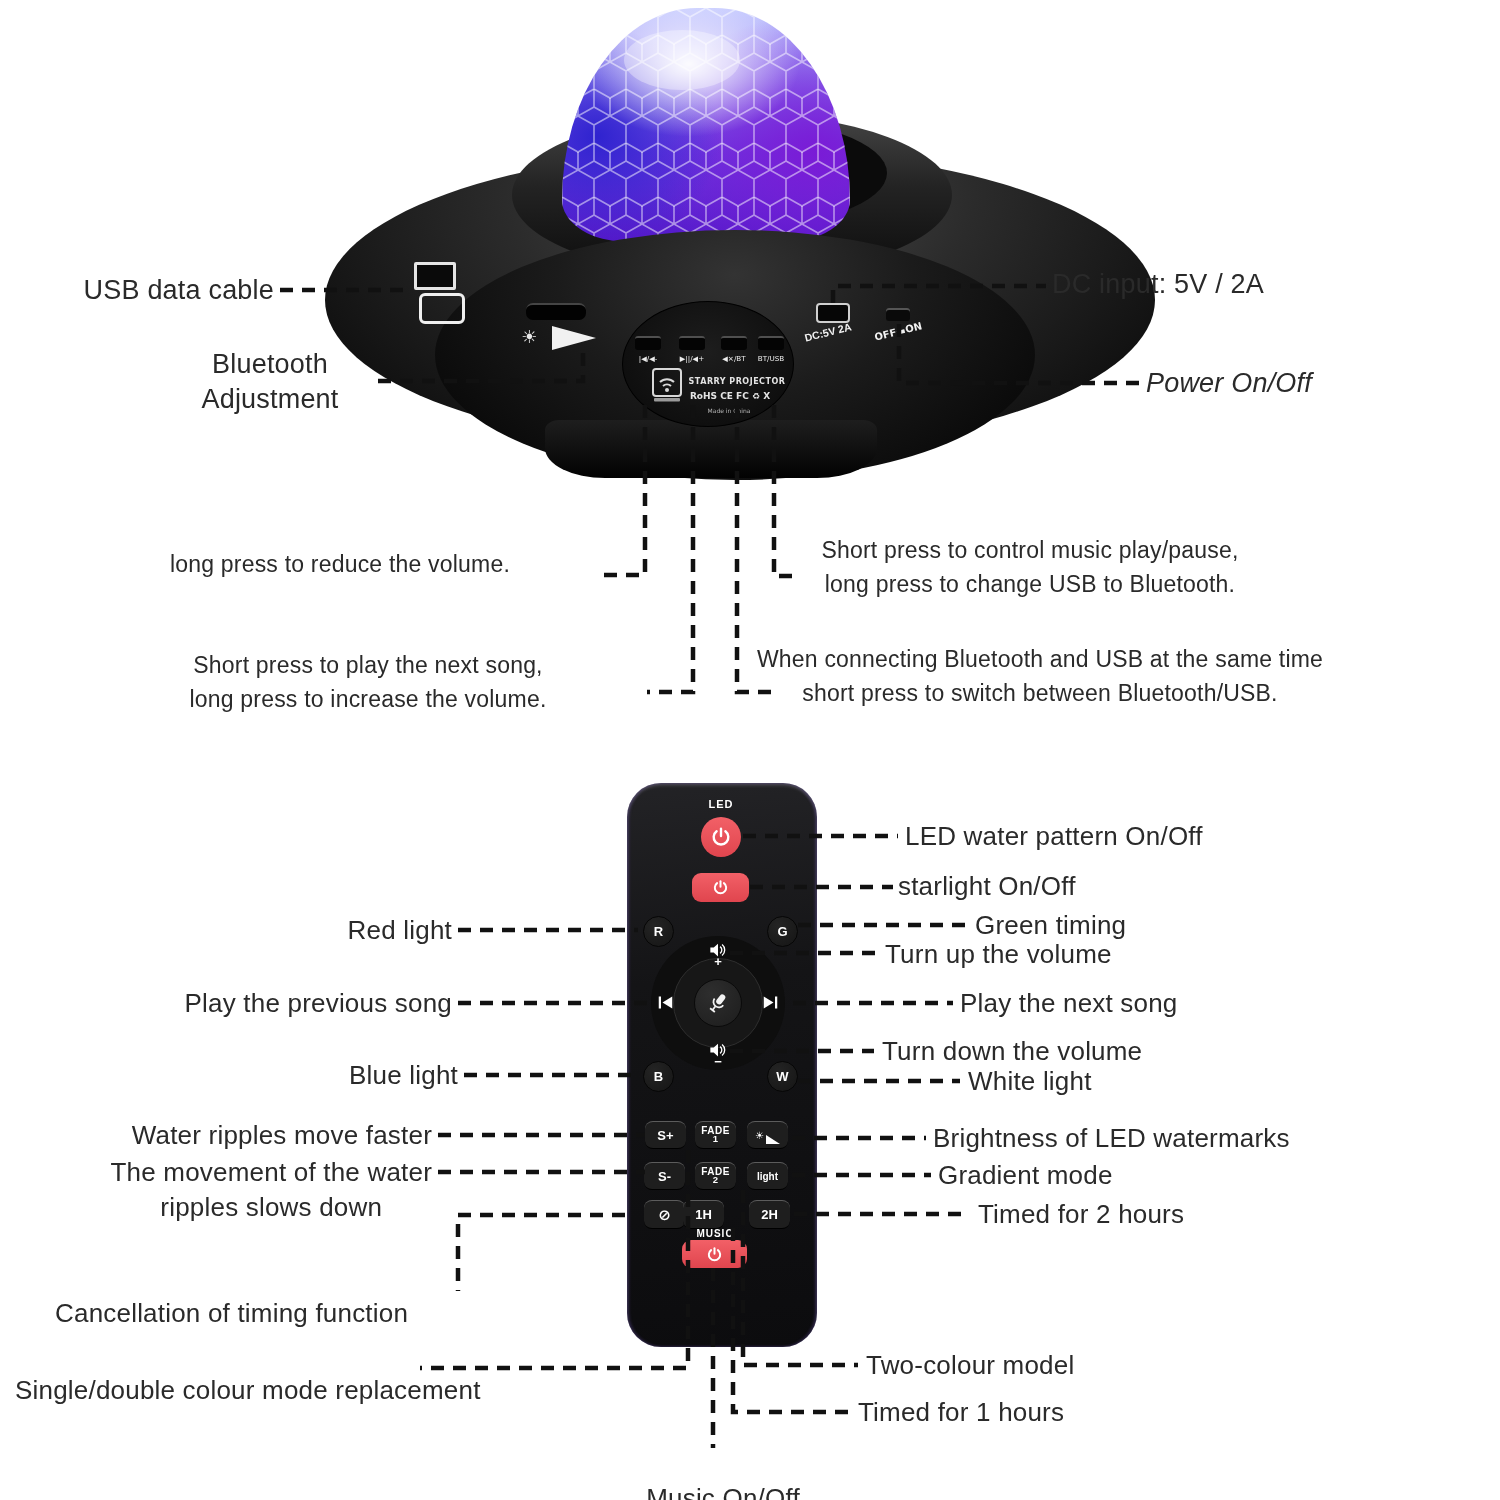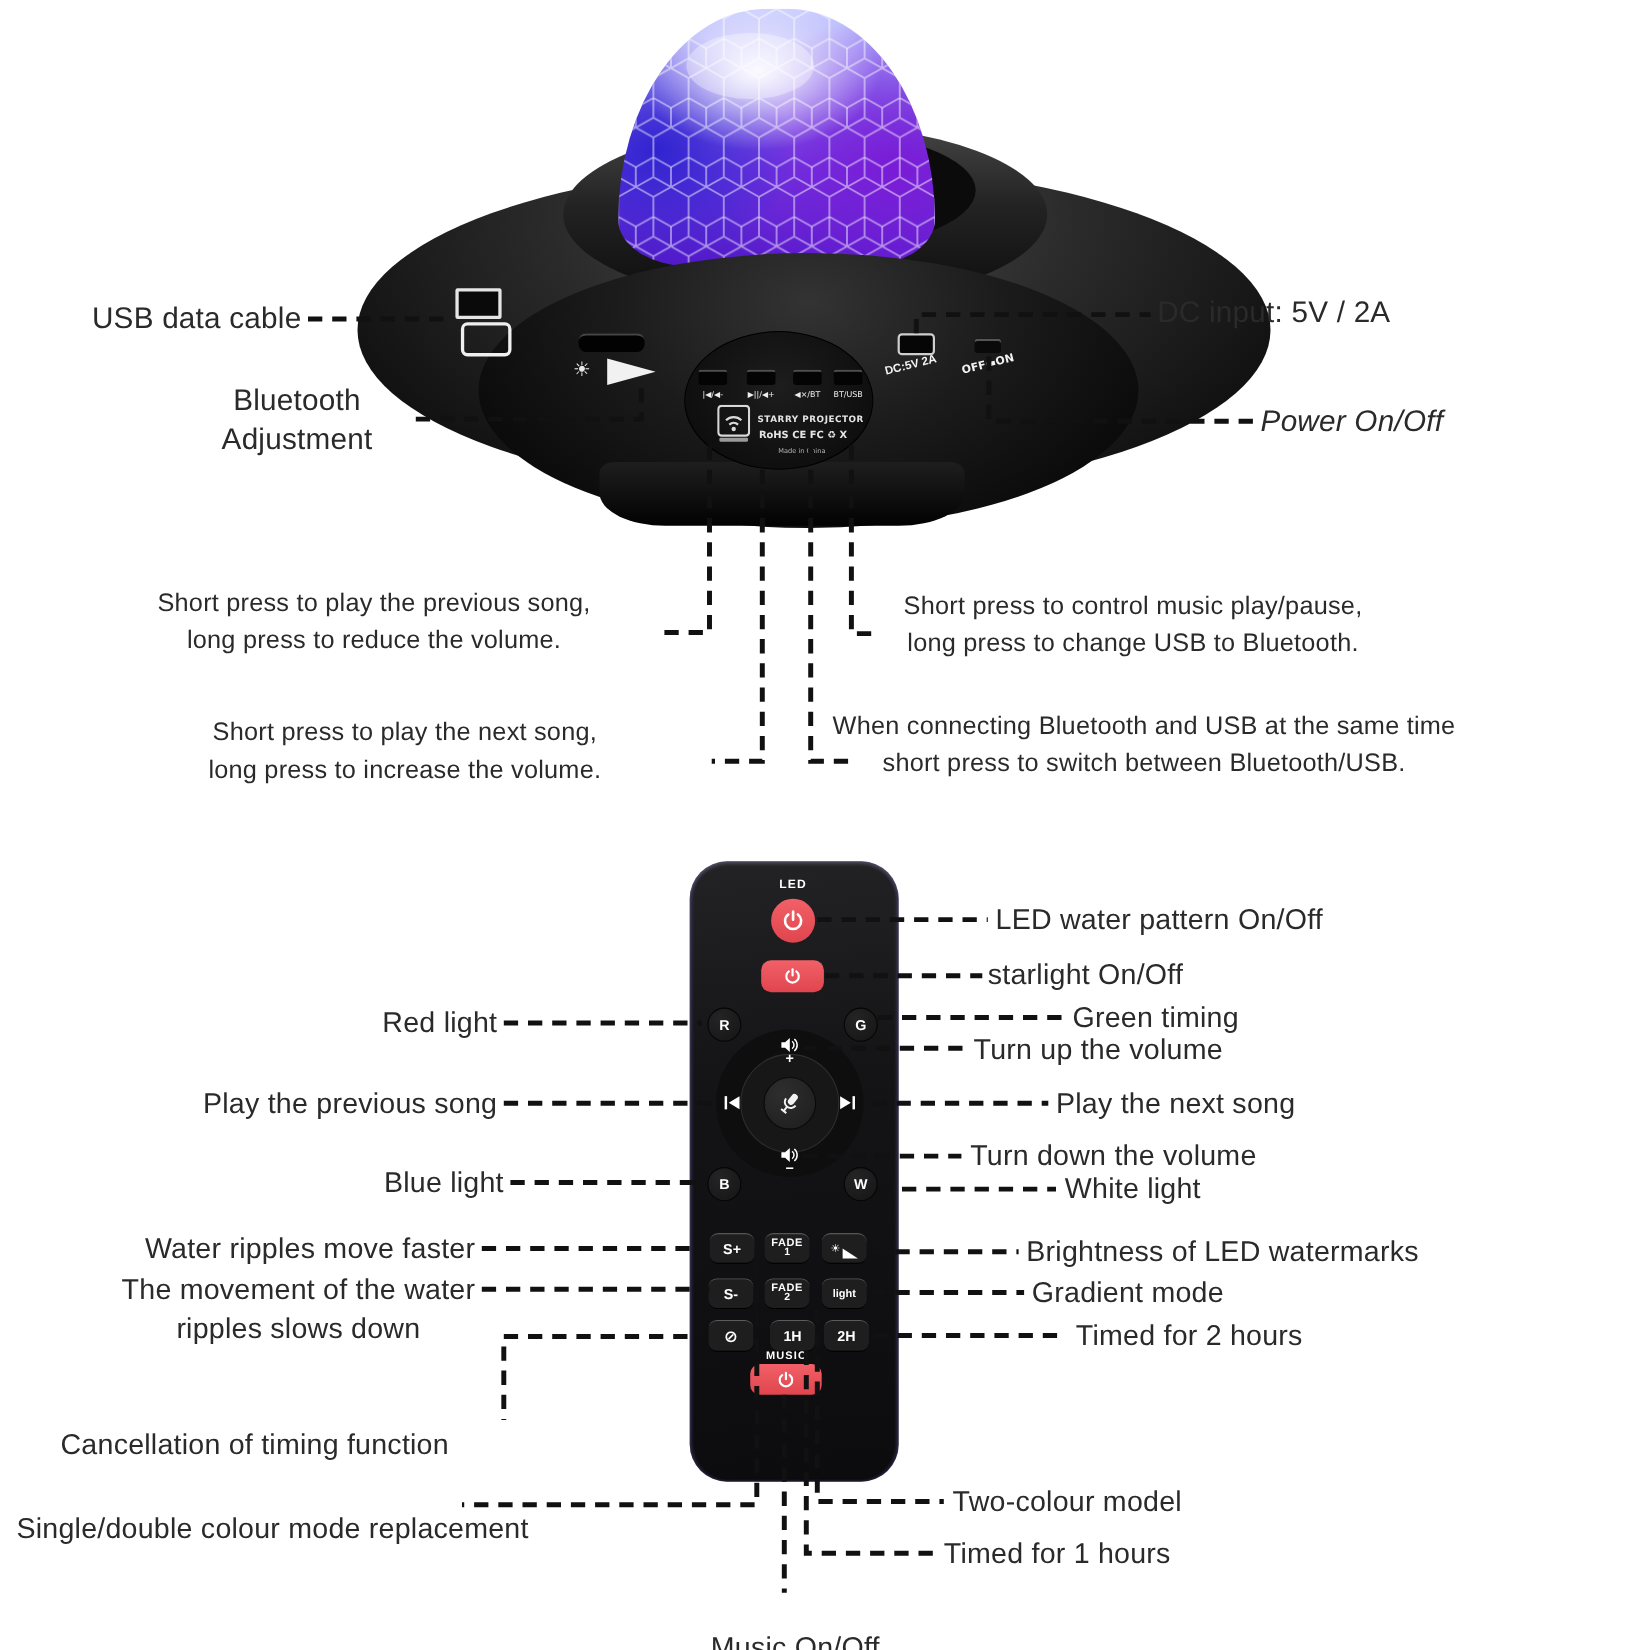--- a/index.html
+++ b/index.html
@@ -222,21 +222,21 @@
       <span class="n">2</span>
       </div>
   </div>
   <div class="rbtn rect" style="left:747px;top:1162px;font-size:10px;font-weight:bold;">
       <span>light</span>
     </div>
 
   <div class="rbtn rect" style="left:644px;top:1200px;height:27px;font-family:'DejaVu Sans',sans-serif;font-size:15px;">
       <span>⊘</span>
     </div>
-  <div class="rbtn rect" style="left:700px;top:1200px;height:27px;">
+  <div class="rbtn rect" style="left:683px;top:1200px;height:27px;">
       <span>1H</span>
     </div>
   <div class="rbtn rect" style="left:749px;top:1200px;height:27px;">
       <span>2H</span>
     </div>
 
   <div class="remlab" style="left:715px;top:1233px;font-size:10px;">MUSIC</div>
   <div class="rbtn rect redbtn" style="left:682px;top:1240px;width:65px;height:28px;border-radius:9px;">
     <svg viewBox="0 0 24 24" width="17" height="17">
       <path d="M12 3 v8" stroke="#fff" stroke-width="2.8" stroke-linecap="round" fill="none"></path>
@@ -279,21 +279,20 @@
 
   <div class="lbl big" style="right:1226px;top:290px;">USB data cable</div>
   <div class="lbl big ctr" style="left:270px;top:382px;line-height:35px;white-space:normal;width:300px;">
     <div>Bluetooth</div>
     <div>Adjustment</div>
   </div>
   <div class="lbl big" style="left:1052px;top:284px;">DC input: 5V / 2A</div>
   <div class="lbl big" style="left:1146px;top:383px;font-style:italic;">Power On/Off</div>
 
   <div class="lbl para" style="left:340px;top:564px;">
-    <div>Short press to play the previous song,</div>
     <div>long press to reduce the volume.</div>
   </div>
   <div class="lbl para" style="left:368px;top:682px;">
     <div>Short press to play the next song,</div>
     <div>long press to increase the volume.</div>
   </div>
   <div class="lbl para" style="left:1040px;top:676px;">
     <div>When connecting Bluetooth and USB at the same time</div>
     <div>short press to switch between Bluetooth/USB.</div>
   </div>

